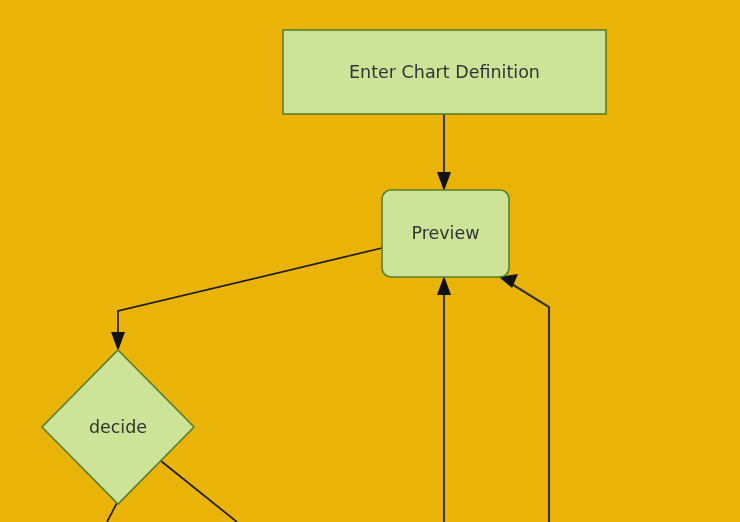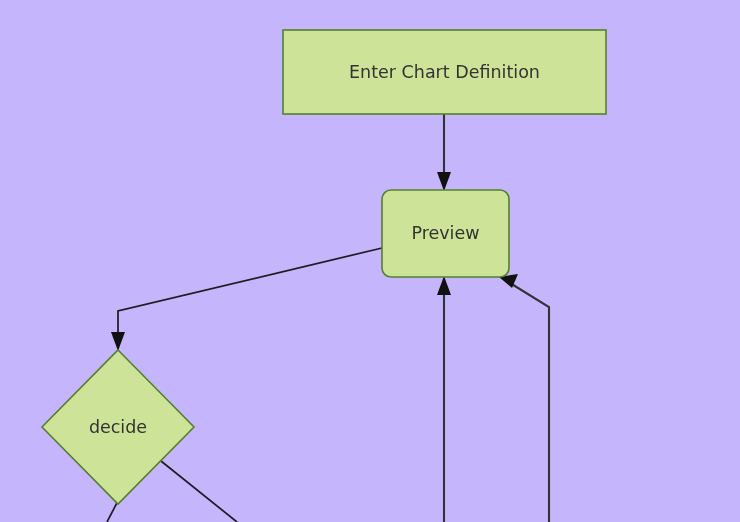--- a/index.html
+++ b/index.html
@@ -7,21 +7,21 @@
     padding: 0;
     background: #ffffff;
   }
   body {
     font-family: "DejaVu Sans", sans-serif;
   }
   #diagram-root {
     position: relative;
     width: 740px;
     height: 522px;
-    background: #c4b5fd;
+    background: #eab308;
     overflow: hidden;
   }
   #flow-svg {
     position: absolute;
     top: 0;
     left: 0;
     width: 740px;
     height: 522px;
     display: block;
   }

